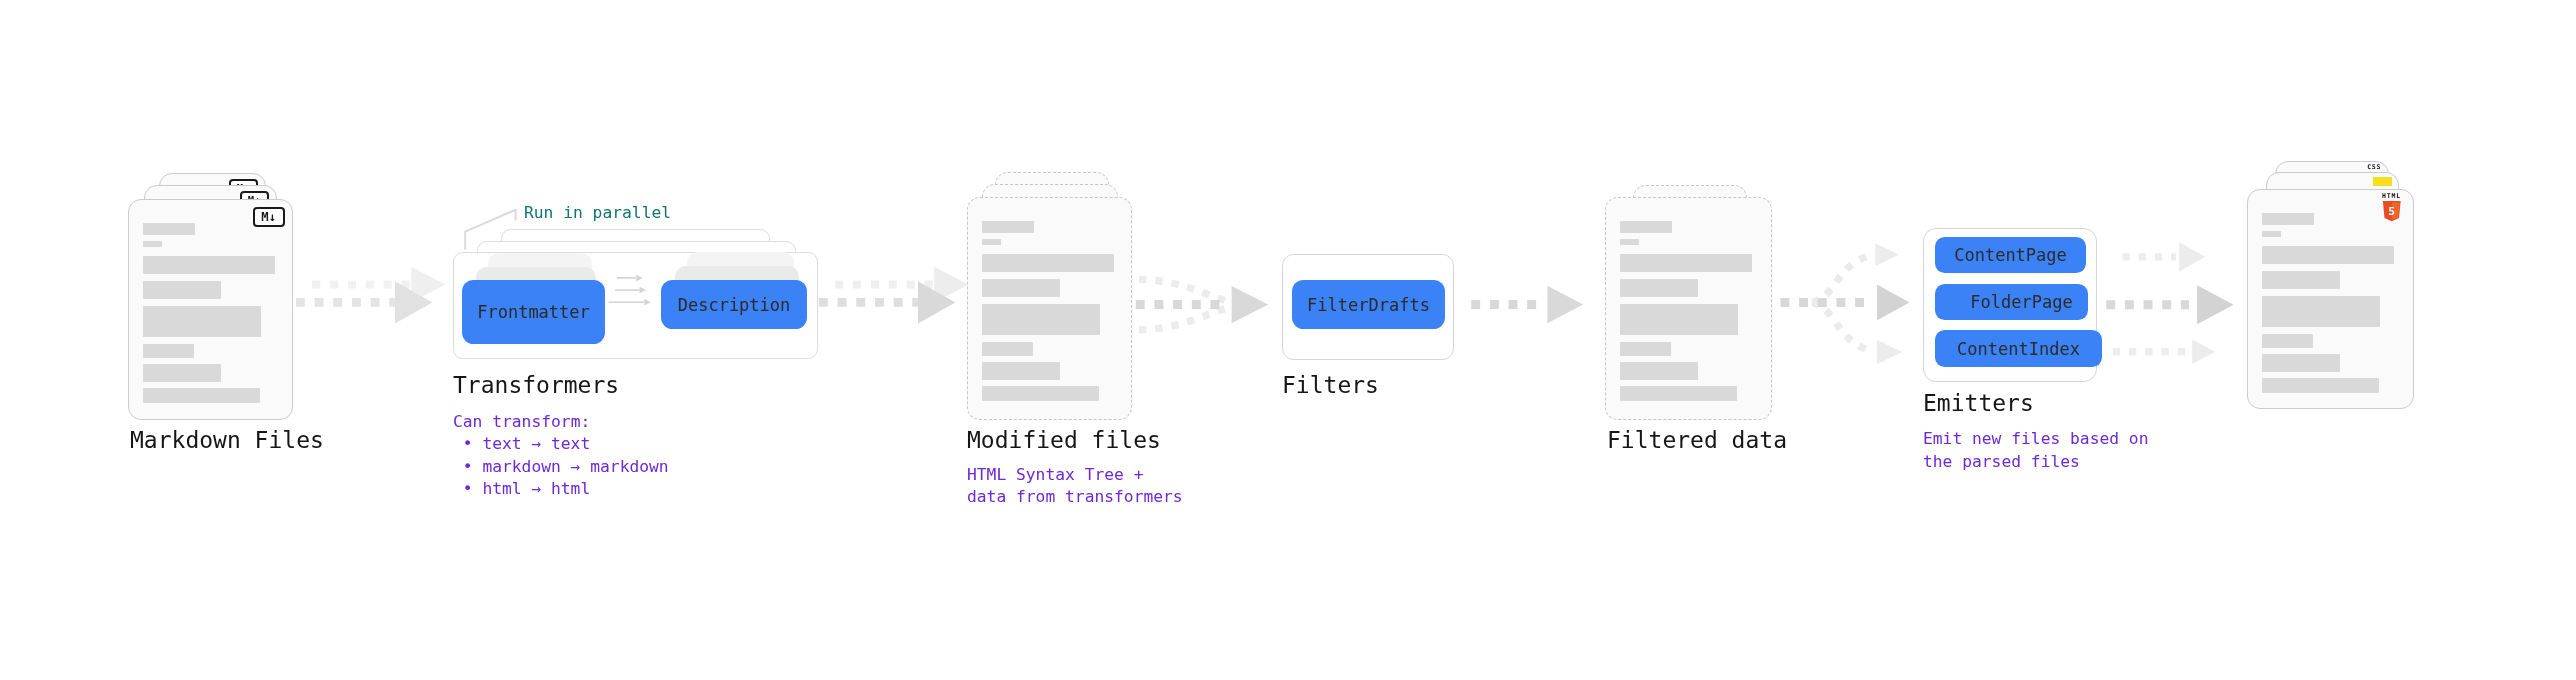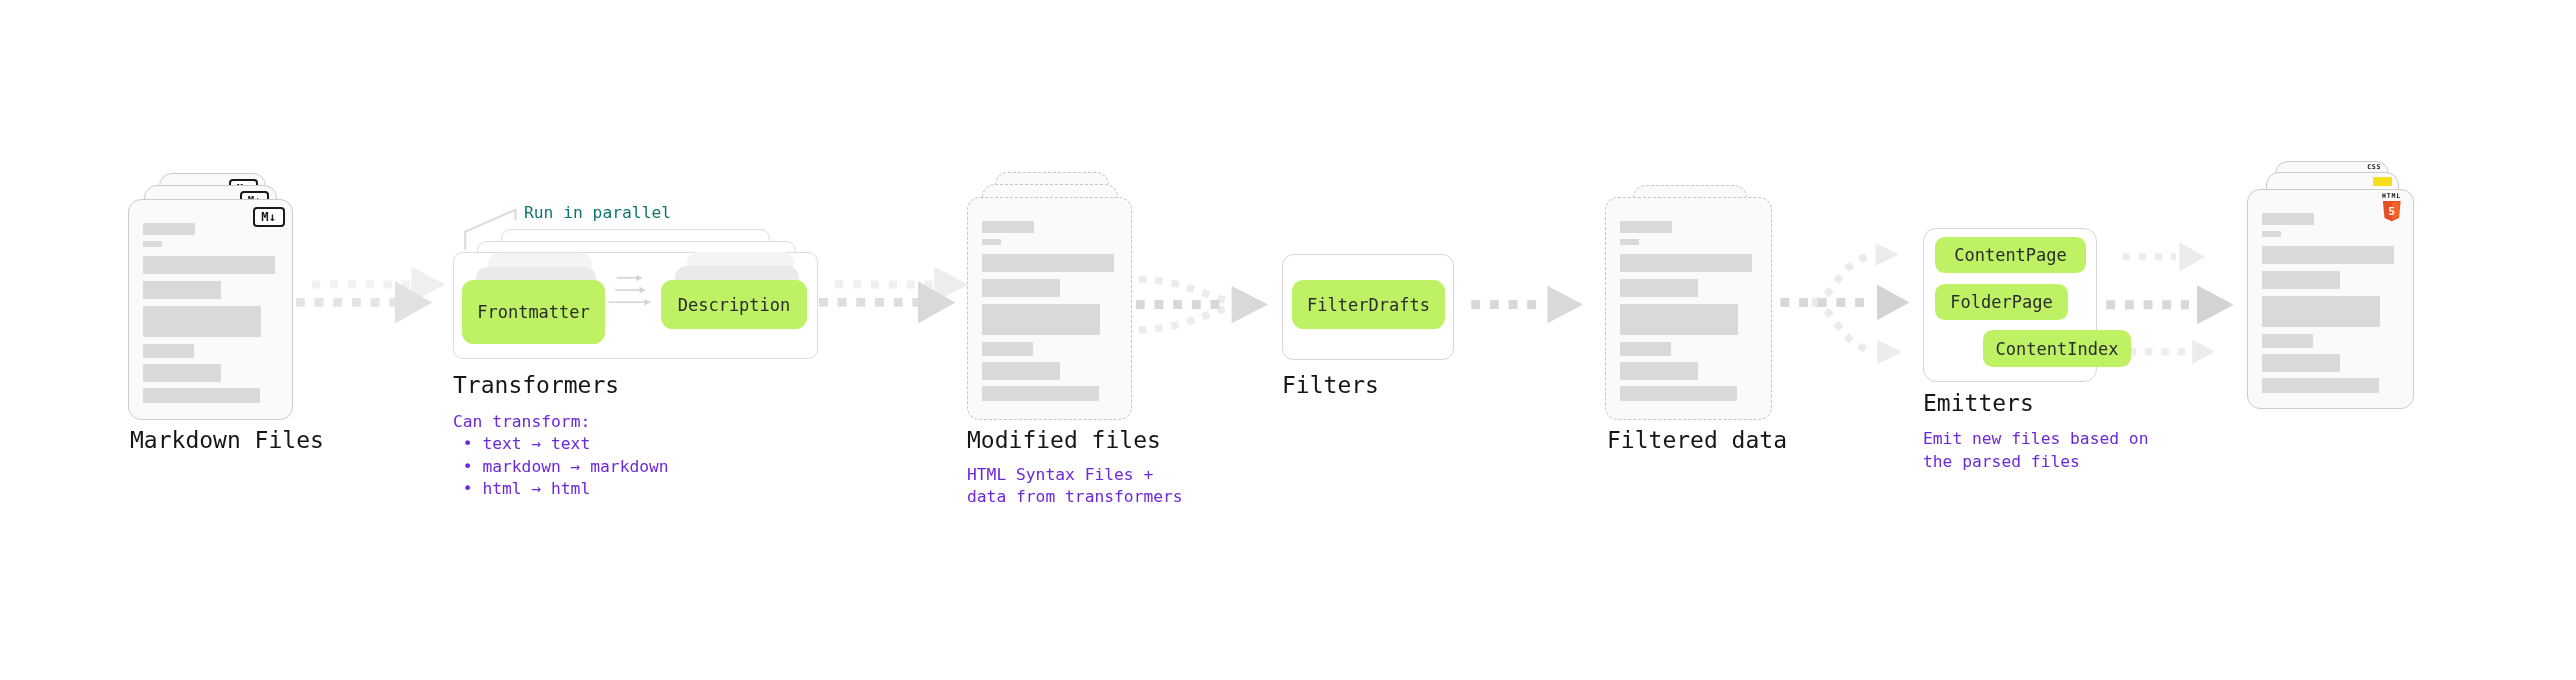--- a/index.html
+++ b/index.html
@@ -38,21 +38,21 @@
 
   
   .panel {
     position:absolute; background:#ffffff; border:1.6px solid #dcdcdc;
     border-radius:11.4px; box-sizing:border-box;
   }
   .panel.solid-border { border-color:#d6d6d6; }
 
   
   .chip {
-    position:absolute; background:#bef264; border-radius:11.4px;
+    position:absolute; background:#3b82f6; border-radius:11.4px;
     display:flex; align-items:center; justify-content:center;
     font-size:17px; color:#2b2b2b; white-space:nowrap;
   }
   .ghost { position:absolute; border-radius:11.4px; }
   .g1 { background:#eaeaea; }
   .g2 { background:#f4f4f4; }
 
   
   .h1 { font-size:23px; color:#161616; line-height:27px; white-space:nowrap; }
   .body { font-size:16.3px; color:#6d28d9; line-height:22.3px; white-space:nowrap; }
@@ -184,21 +184,21 @@
         <div class="bar b4"></div>
       <div class="bar b5"></div>
         <div class="bar b6"></div>
         <div class="bar b7"></div>
         <div class="bar b8"></div>
     </div>
   </div>
   <div class="abs" style="left:967px;top:427px;">
     <div class="h1">Modified files</div>
     <div class="body" style="margin-top:9.8px;">
-      <div>HTML Syntax Files +</div>
+      <div>HTML Syntax Tree +</div>
       <div>data from transformers</div>
     </div>
   </div>
 
   <div class="panel solid-border" style="left:1282px;top:254px;width:172px;height:106px;"></div>
   <div class="chip" style="left:1292px;top:280px;width:153px;height:49px;">FilterDrafts</div>
   <div class="abs" style="left:1282px;top:372px;">
     <div class="h1">Filters</div>
   </div>
 
@@ -212,22 +212,22 @@
       <div class="bar b5"></div>
         <div class="bar b6"></div>
         <div class="bar b7"></div>
         <div class="bar b8"></div>
     </div>
   </div>
   <div class="abs h1" style="left:1607px;top:427px;">Filtered data</div>
 
   <div class="panel solid-border" style="left:1923px;top:228px;width:174px;height:154px;border-radius:13px;"></div>
   <div class="chip" style="left:1935px;top:237px;width:151px;height:36px;border-radius:9.8px;">ContentPage</div>
-  <div class="chip" style="left:1935px;top:284px;width:133px;height:36px;border-radius:9.8px;">FolderPage</div>
-  <div class="chip" style="left:1983px;top:330px;width:148px;height:37px;border-radius:9.8px;">ContentIndex</div>
+  <div class="chip" style="left:1935px;top:284px;width:133px;height:36px;border-radius:9.8px;padding-left:20px;">FolderPage</div>
+  <div class="chip" style="left:1935px;top:330px;width:167px;height:37px;border-radius:9.8px;">ContentIndex</div>
   <div class="abs" style="left:1923px;top:390px;">
     <div class="h1">Emitters</div>
     <div class="body" style="margin-top:11.4px;">
       <div>Emit new files based on</div>
       <div>the parsed files</div>
     </div>
   </div>
 
   <div class="doc-card" style="left:2275px;top:161px;width:114px;height:195px;z-index:1;">
     <div class="css-badge" style="left:86px;top:2.4px;">

